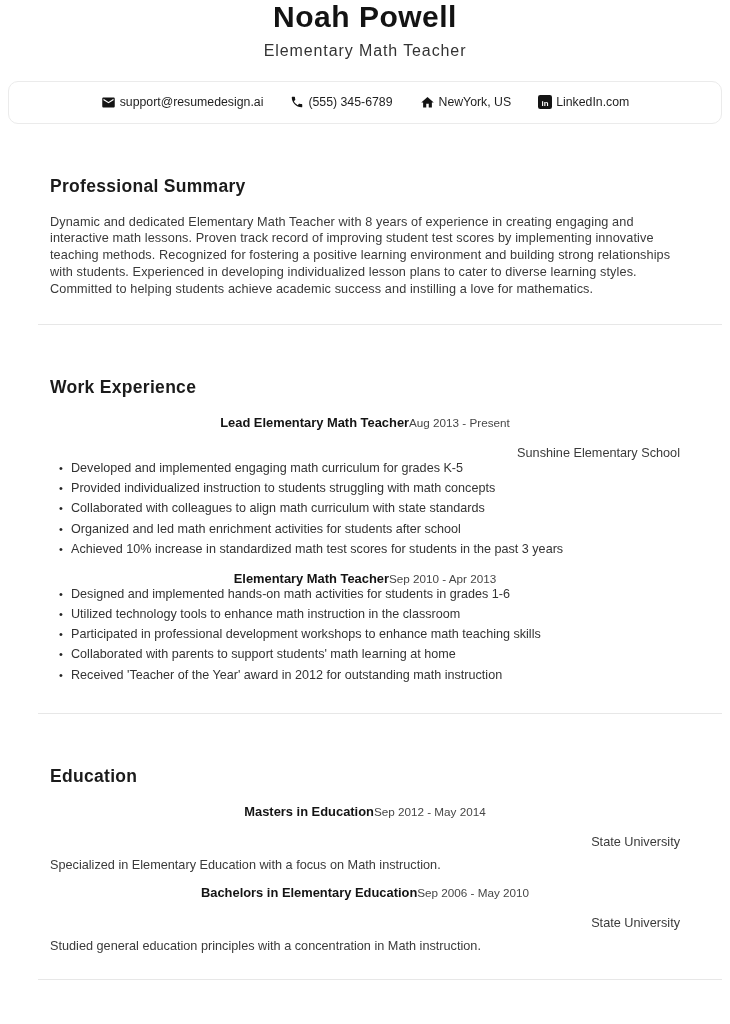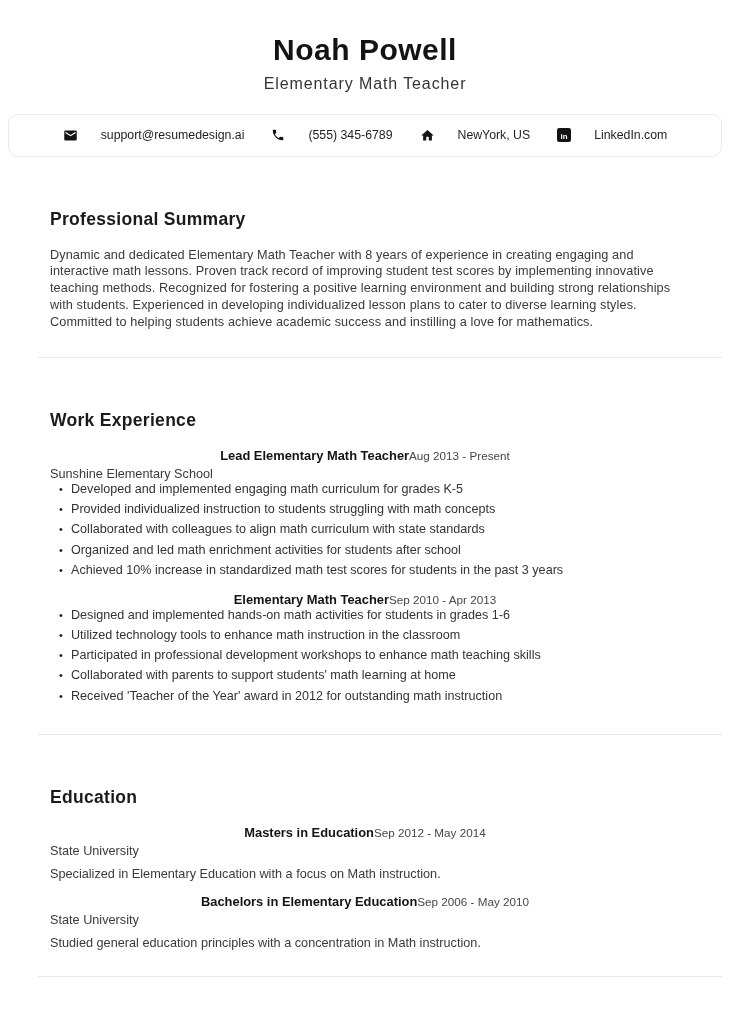--- a/index.html
+++ b/index.html
@@ -4,59 +4,59 @@
 <style>
   * { margin: 0; padding: 0; box-sizing: border-box; }
   html, body {
     width: 730px; height: 1024px;
     background: #ffffff;
     overflow: hidden;
     font-family: "Liberation Sans", "DejaVu Sans", sans-serif;
     color: #222;
   }
   
-  .header { text-align: center; padding-top: 33px; }
+  .header { text-align: center; }
   .name {
     font-size: 30px; font-weight: 700; color: #131313;
     letter-spacing: 0.5px; line-height: 1.15;
   }
   .job-title-sub {
     font-size: 16px; font-weight: 400; color: #333;
     letter-spacing: 0.9px; margin-top: 7px;
   }
   
   .contact-card {
     margin: 21px 8px 0 8px;
     border: 1px solid #ebebeb;
     border-radius: 10px;
     background: #fff;
     display: flex; justify-content: center; align-items: center;
     gap: 27px;
     padding: 13px 10px;
   }
-  .contact-item { display: flex; align-items: center; gap: 23px; font-size: 12.3px; color: #1e1e1e; }
+  .contact-item { display: flex; align-items: center; gap: 4px; font-size: 12.3px; color: #1e1e1e; }
   .contact-item svg { display: block; }
   
   .main { padding: 0 50px; }
   .divider { height: 1px; background: #e7e7e7; margin: 0 -42px 0 -12px; }
   .section { padding: 52px 0 26px 0; }
   .section-heading {
     font-size: 17.5px; font-weight: 700; color: #1b1b1b;
     letter-spacing: 0.3px; margin-bottom: 17px;
   }
   .summary-text {
     font-size: 12.7px; line-height: 1.33; color: #3a3a3a;
     letter-spacing: 0.1px;
   }
   
   .entry { margin-bottom: 13px; }
   .entry-header { display: flex; justify-content: center; align-items: baseline; }
   .entry-title { font-size: 12.9px; font-weight: 700; color: #141414; }
   .entry-date { font-size: 11.7px; color: #474747; white-space: nowrap; }
-  .entry-org { font-size: 12.7px; color: #3a3a3a; margin-top: 4px; }
+  .entry-org { font-size: 12.7px; color: #3a3a3a; margin-top: 16px; text-align: right; }
   .bullets { list-style: none; }
   .bullets li {
     position: relative; padding-left: 21px;
     font-size: 12.6px; color: #333; line-height: 1.33;
     margin-bottom: 3.5px;
   }
   .bullets li::before {
     content: "•"; position: absolute; left: 9px; top: 0;
     color: #222; font-size: 11px; line-height: 1.5;
   }

